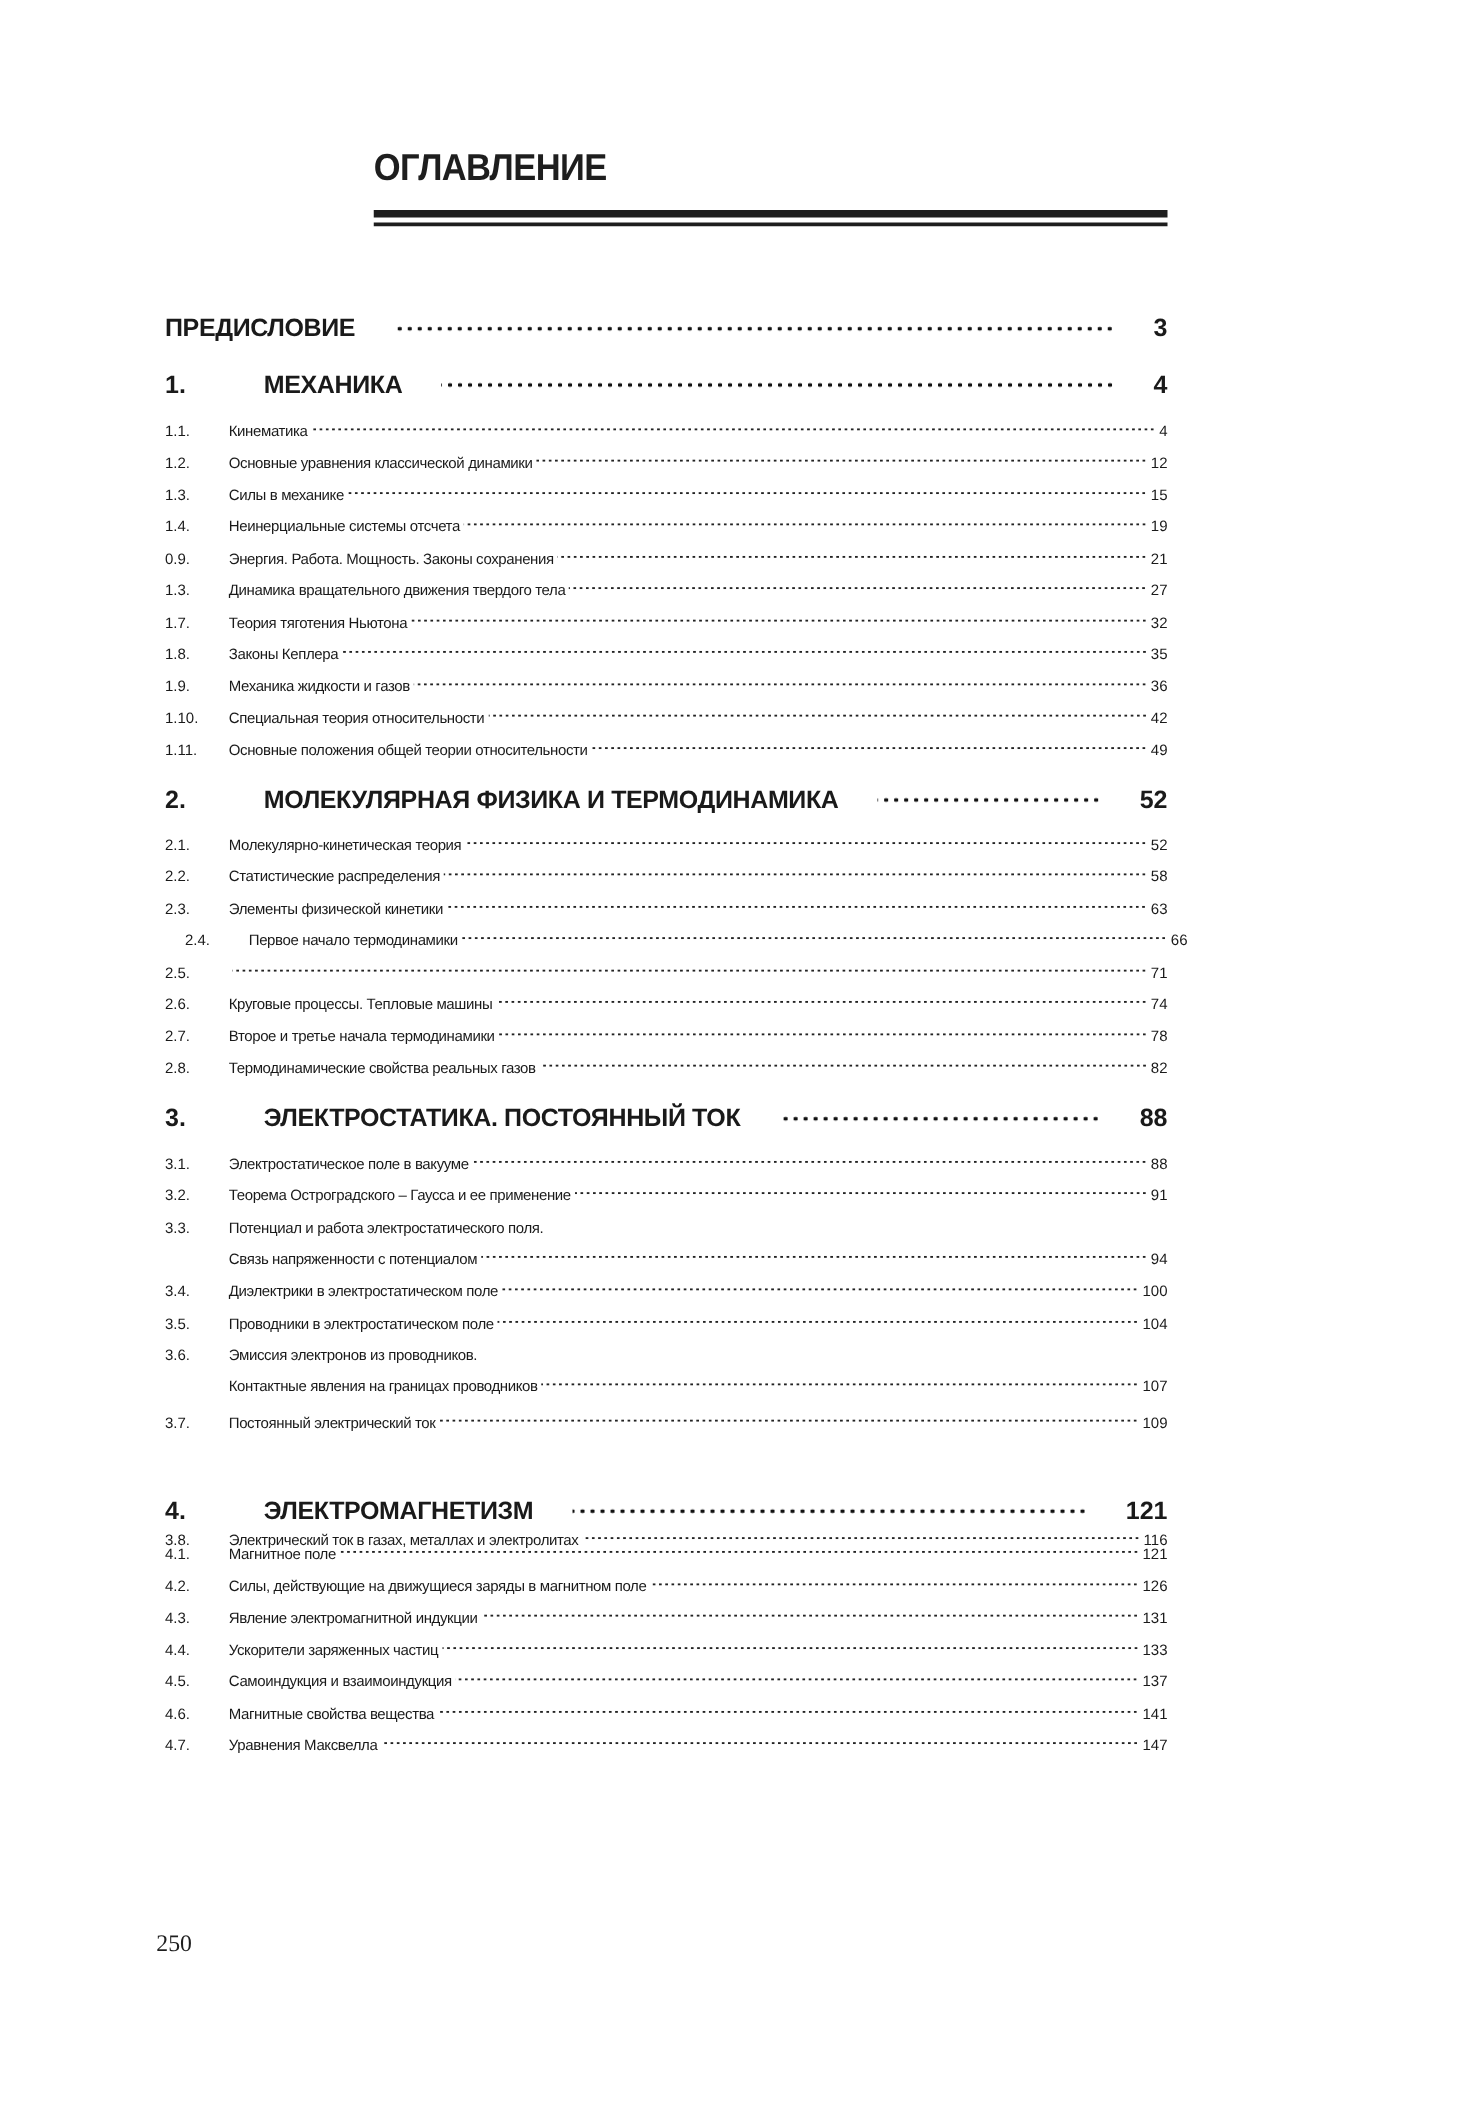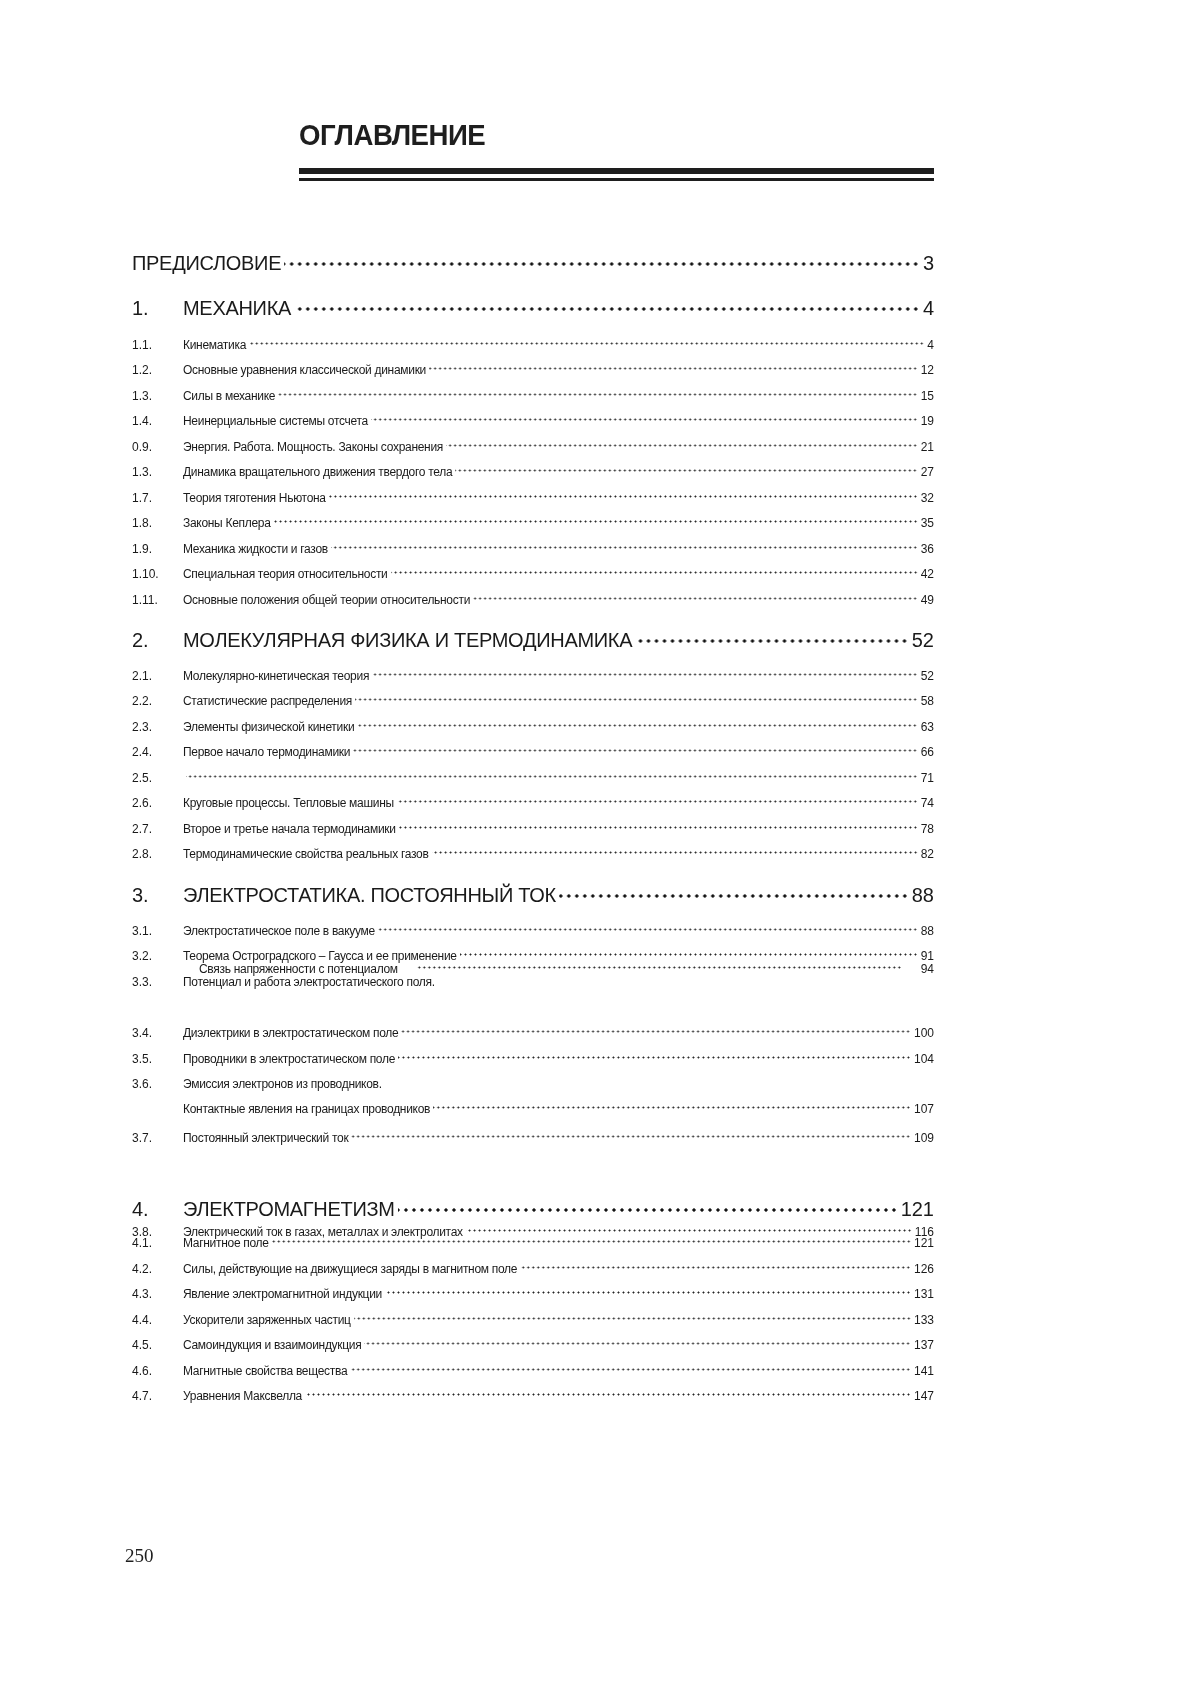--- a/index.html
+++ b/index.html
@@ -50,23 +50,24 @@
       align-items: baseline;
       white-space: nowrap;
     }
     .row.sub {
       font-size: 12px;
       height: 22px;
       line-height: 22px;
     }
     .row.chap {
       font-size: 20px;
-      font-weight: normal;
+      font-weight: bold;
       height: 26px;
       line-height: 26px;
+      gap: 28px;
     }
     .num {
       display: inline-block;
       width: 51px;
       flex: 0 0 51px;
     }
     .label {
       flex: 0 1 auto;
       transform-origin: left center;
     }
@@ -202,21 +203,21 @@
       <span class="label" style="letter-spacing: -0.3px; text-align: center;">Статистические распределения</span>
       <span class="leader"></span>
       <span class="page">58</span>
     </div>
     <div class="row sub" style="top: 716px;">
       <span class="num">2.3.</span>
       <span class="label" style="letter-spacing: -0.3px;">Элементы физической кинетики</span>
       <span class="leader"></span>
       <span class="page">63</span>
     </div>
-    <div class="row sub" style="top: 741px;">
+    <div class="row sub" style="top: 741px; margin-left: 16px;">
       <span class="num">2.4.</span>
       <span class="label" style="letter-spacing: -0.3px;">Первое начало термодинамики</span>
       <span class="leader"></span>
       <span class="page">66</span>
     </div>
     <div class="row sub" style="top: 767px;">
       <span class="num">2.5.</span>
       <span class="leader"></span>
       <span class="page">71</span>
     </div>
@@ -253,21 +254,21 @@
     <div class="row sub" style="top: 945px;">
       <span class="num">3.2.</span>
       <span class="label" style="letter-spacing: -0.3px;">Теорема Остроградского – Гаусса и ее применение</span>
       <span class="leader"></span>
       <span class="page">91</span>
     </div>
     <div class="row sub" style="top: 971px;">
       <span class="num">3.3.</span>
       <span class="label" style="letter-spacing: -0.3px;">Потенциал и работа электростатического поля.</span>
     </div>
-    <div class="row sub" style="top: 958px; gap: 16px;">
+    <div class="row sub" style="top: 996px;">
       <span class="num"></span>
       <span class="label" style="letter-spacing: -0.3px;">Связь напряженности с потенциалом</span>
       <span class="leader"></span>
       <span class="page">94</span>
     </div>
     <div class="row sub" style="top: 1022px;">
       <span class="num">3.4.</span>
       <span class="label" style="letter-spacing: -0.3px;">Диэлектрики в электростатическом поле</span>
       <span class="leader"></span>
       <span class="page">100</span>

